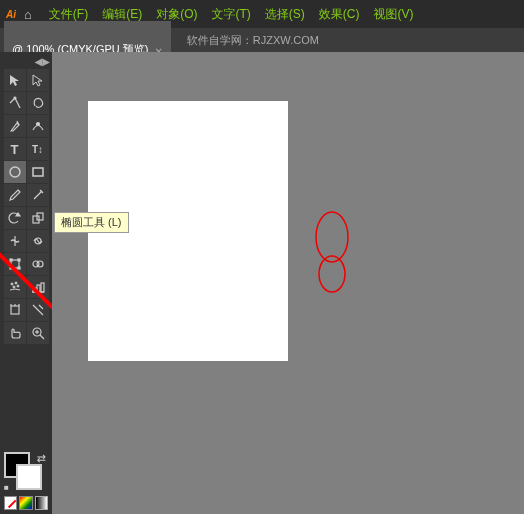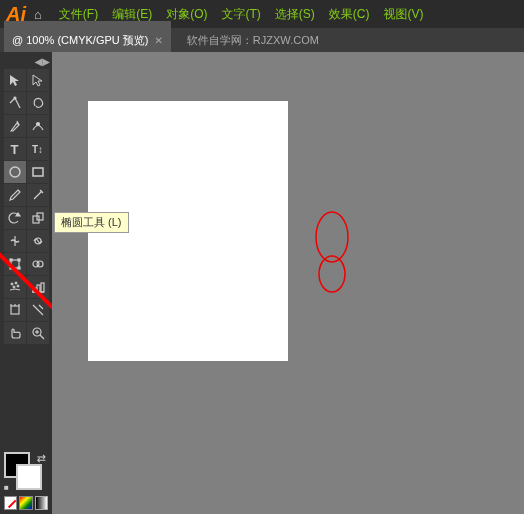--- a/index.html
+++ b/index.html
@@ -17,21 +17,21 @@
     #title-bar {
       height: 28px;
       background: #2b2b2b;
       display: flex;
       align-items: center;
       padding: 0 6px;
       gap: 4px;
     }
     #ai-logo {
       color: #ff7f00;
-      font-size: 20px;
+      font-size: 10px;
       font-weight: bold;
       font-style: italic;
       margin-right: 4px;
     }
     #home-icon-btn {
       color: #ccc;
       font-size: 13px;
       margin-right: 8px;
     }
     .menu-item {
@@ -48,21 +48,21 @@
       display: flex;
       align-items: center;
       padding-left: 4px;
     }
     #tab-active {
       background: #595959;
       color: #fff;
       font-size: 11px;
       padding: 2px 8px;
       display: flex;
-      align-items: center;
+      align-items: flex-end;
       gap: 6px;
       height: 38px;
     }
     #tab-close {
       color: #aaa;
       font-size: 10px;
       cursor: pointer;
     }
     #tab-site {
       color: #aaa;

